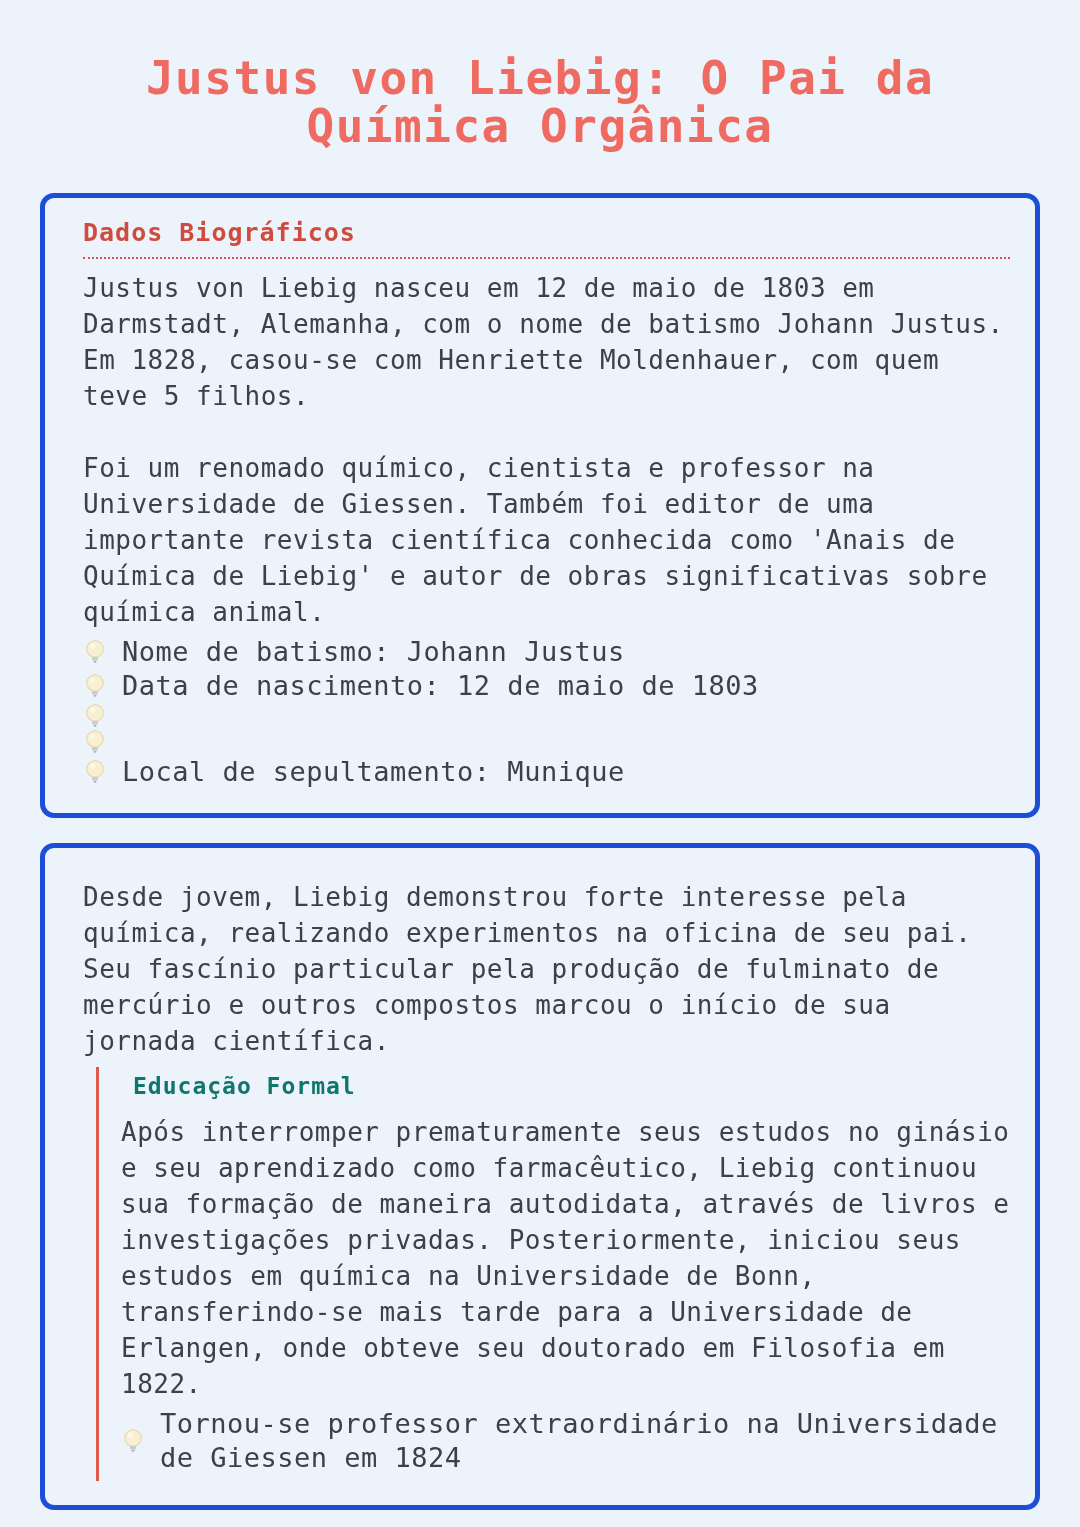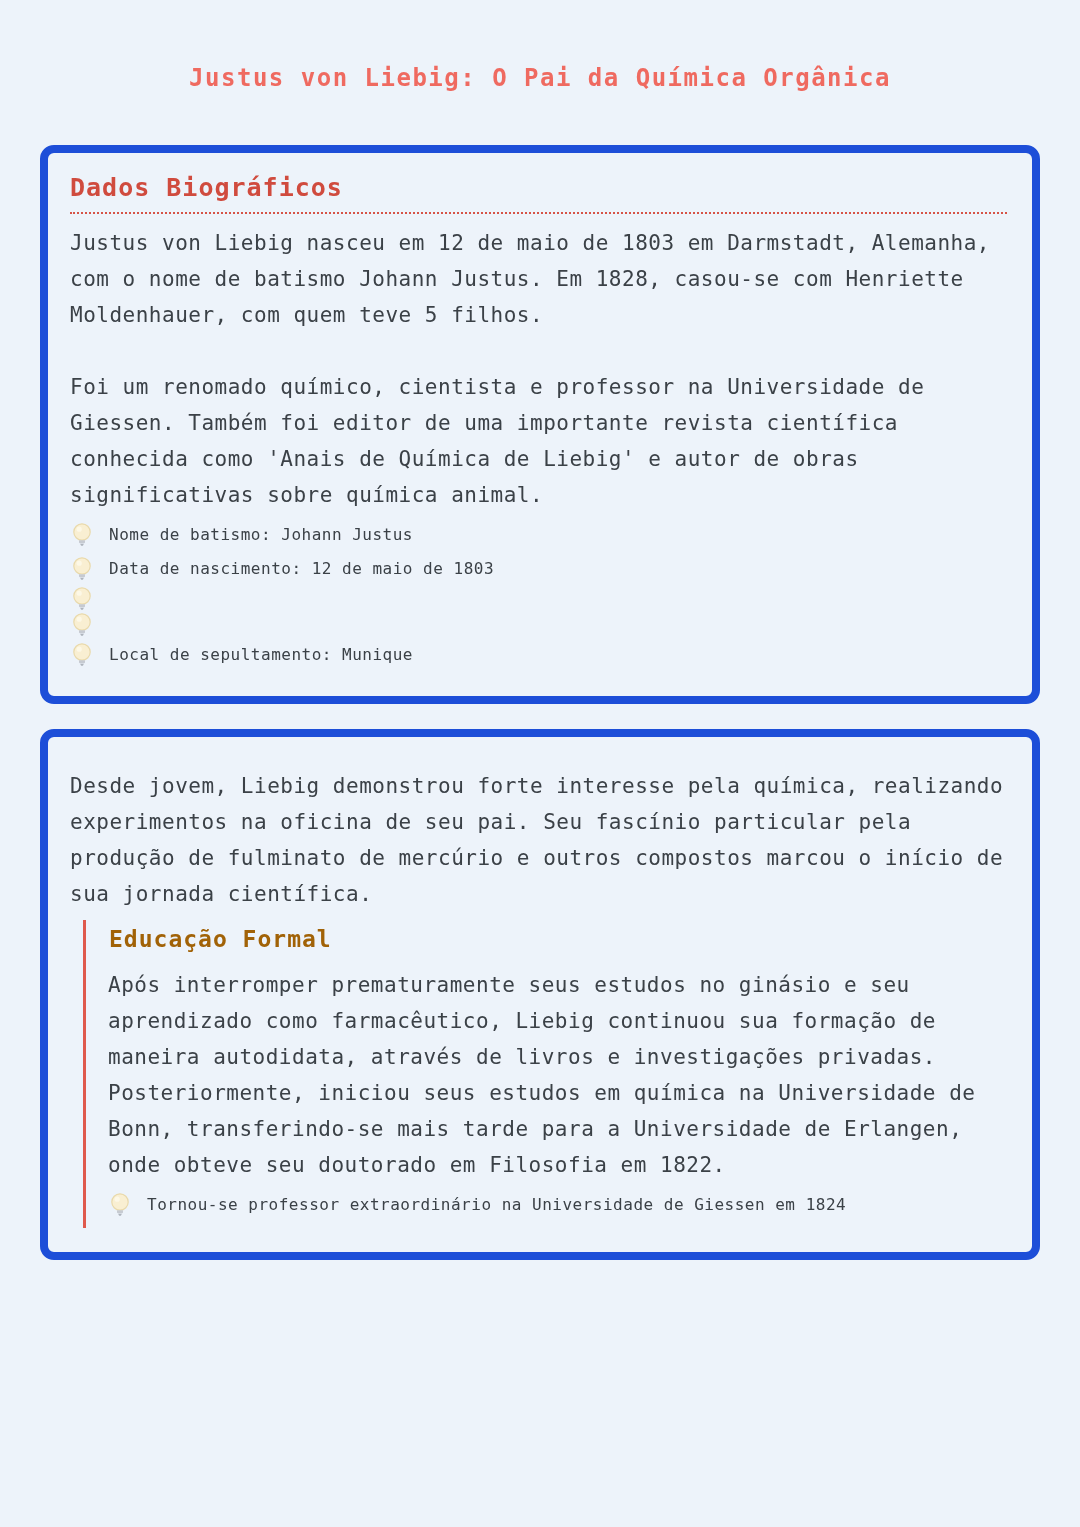--- a/index.html
+++ b/index.html
@@ -10,81 +10,81 @@
     min-height: 1527px;
     margin: 0 auto;
     box-sizing: border-box;
     padding: 40px 40px 40px;
     background: #edf3fa;
     font-family: "DejaVu Sans Mono", "Liberation Mono", monospace;
     color: #3b4147;
   }
   h1.page-title {
     margin: 14px 0 43px;
-    font-size: 24px;
+    font-size: 46px;
     line-height: 48px;
     letter-spacing: 1.5px;
     font-weight: bold;
     text-align: center;
     color: #ef6a60;
   }
   .card {
-    border: 8px solid #1d4ed8;
+    border: 5px solid #1d4ed8;
     border-radius: 14px;
-    padding: 20px 25px 24px 22px;
+    padding: 20px 25px 24px 38px;
     margin-bottom: 25px;
   }
   .card h2 {
     margin: 0;
     font-size: 25px;
     line-height: 30px;
     letter-spacing: 1px;
     font-weight: bold;
     color: #d04b3e;
     padding-bottom: 9px;
     border-bottom: 2px dotted #d65347;
   }
   .card p {
     margin: 11px 0 0;
-    font-size: 21px;
+    font-size: 26px;
     letter-spacing: 0.5px;
     line-height: 36px;
   }
   .card p + p { margin-top: 36px; }
   ul.fact-list {
     list-style: none;
     margin: 5px 0 0;
     padding: 0 0 0 2px;
   }
   ul.fact-list li {
     display: flex;
     align-items: center;
     gap: 17px;
-    font-size: 16px;
+    font-size: 27px;
     letter-spacing: 0.5px;
     line-height: 34px;
   }
   .bulb {
     flex: none;
     width: 20px;
     height: 26px;
     display: inline-flex;
   }
   .subsection {
     margin: 8px 0 0 13px;
     border-left: 3px solid #df594c;
     padding: 2px 0 6px 22px;
   }
   .subsection h3 {
-    margin: 2px 1px 0;
+    margin: 2px 12px 0;
     font-size: 23px;
     line-height: 30px;
     letter-spacing: 1px;
     font-weight: bold;
-    color: #a16207;
+    color: #0f766e;
   }
   .subsection p { margin-top: 13px; }
 </style>
 </head>
 <body>
 
 <h1 class="page-title">Justus von Liebig: O Pai da Química Orgânica</h1>
 
 <section class="card">
   <h2>Dados Biográficos</h2>

